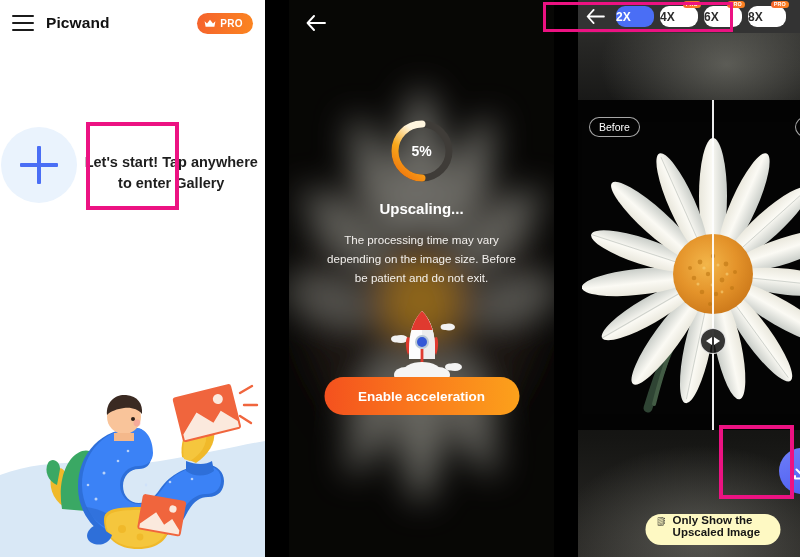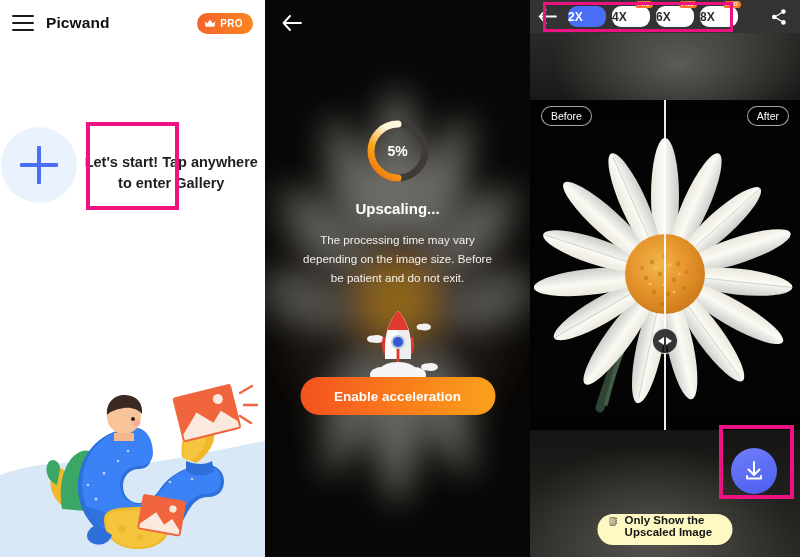--- a/index.html
+++ b/index.html
@@ -1,21 +1,21 @@
 <!DOCTYPE html>
 <html><head>
 <meta charset="utf-8">
 <style>
   * { margin:0; padding:0; box-sizing:border-box; }
   html,body{
     width:800px; height:557px; overflow:hidden;
     background:#000;
     font-family:"Liberation Sans", sans-serif;
   }
-  .screen{ position:relative; width:800px; height:411px; display:flex; background:#000; }
+  .screen{ position:relative; width:800px; height:411px; display:flex; background:#000;gap:24px; }
 
   
   .panel1{ position:relative; width:265px; height:557px; background:#fff; overflow:hidden; flex:0 0 265px; }
   .p1-header{
     position:absolute; top:0; left:0; width:100%; height:46px;
     display:flex; align-items:center; padding:0 12px;
   }
   .hamburger{ width:22px; height:16px; display:flex; flex-direction:column; justify-content:space-between; cursor:pointer; }
   .hamburger span{ display:block; height:2.4px; width:100%; background:#1b1b1b; border-radius:1px; }
   .app-title{
@@ -123,21 +123,21 @@
     background:
       radial-gradient(ellipse 180px 120px at 55% 6%, rgba(150,150,140,.5) 0%, rgba(0,0,0,0) 70%),
       radial-gradient(ellipse 200px 130px at 45% 96%, rgba(140,140,132,.45) 0%, rgba(0,0,0,0) 70%),
       linear-gradient(180deg,#2a2a28 0%, #141413 16%, #0a0a09 40%, #0a0a09 58%, #161614 78%, #2c2b28 100%);
   }
   .compare{
     position:absolute; left:0; top:67px; width:270px; height:330px; background:#030303; overflow:hidden;
   }
   .flower{ position:absolute; left:50%; transform:translateX(-50%); top:22px; width:262px; height:292px; }
   .lbl-pill{
-    position:absolute; top:6px; border:1px solid rgba(255,255,255,.65);
+    position:absolute; top:17px; border:1px solid rgba(255,255,255,.65);
     border-radius:11px; padding:3px 9px; color:#fff; font-size:10.5px; background:rgba(0,0,0,.25);
   }
   .lbl-before{ left:11px; }
   .lbl-after{ right:11px; }
   .divider{ position:absolute; left:50%; top:0; width:1.6px; height:100%; background:rgba(255,255,255,.92); margin-left:-.8px; }
   .slider-handle{
     position:absolute; left:50%; top:228px; margin-left:-13px;
     width:26px; height:26px; border-radius:50%;
     background:rgba(22,22,22,.85); border:1.4px solid rgba(255,255,255,.85);
     display:flex; align-items:center; justify-content:center; gap:2px; cursor:pointer;

